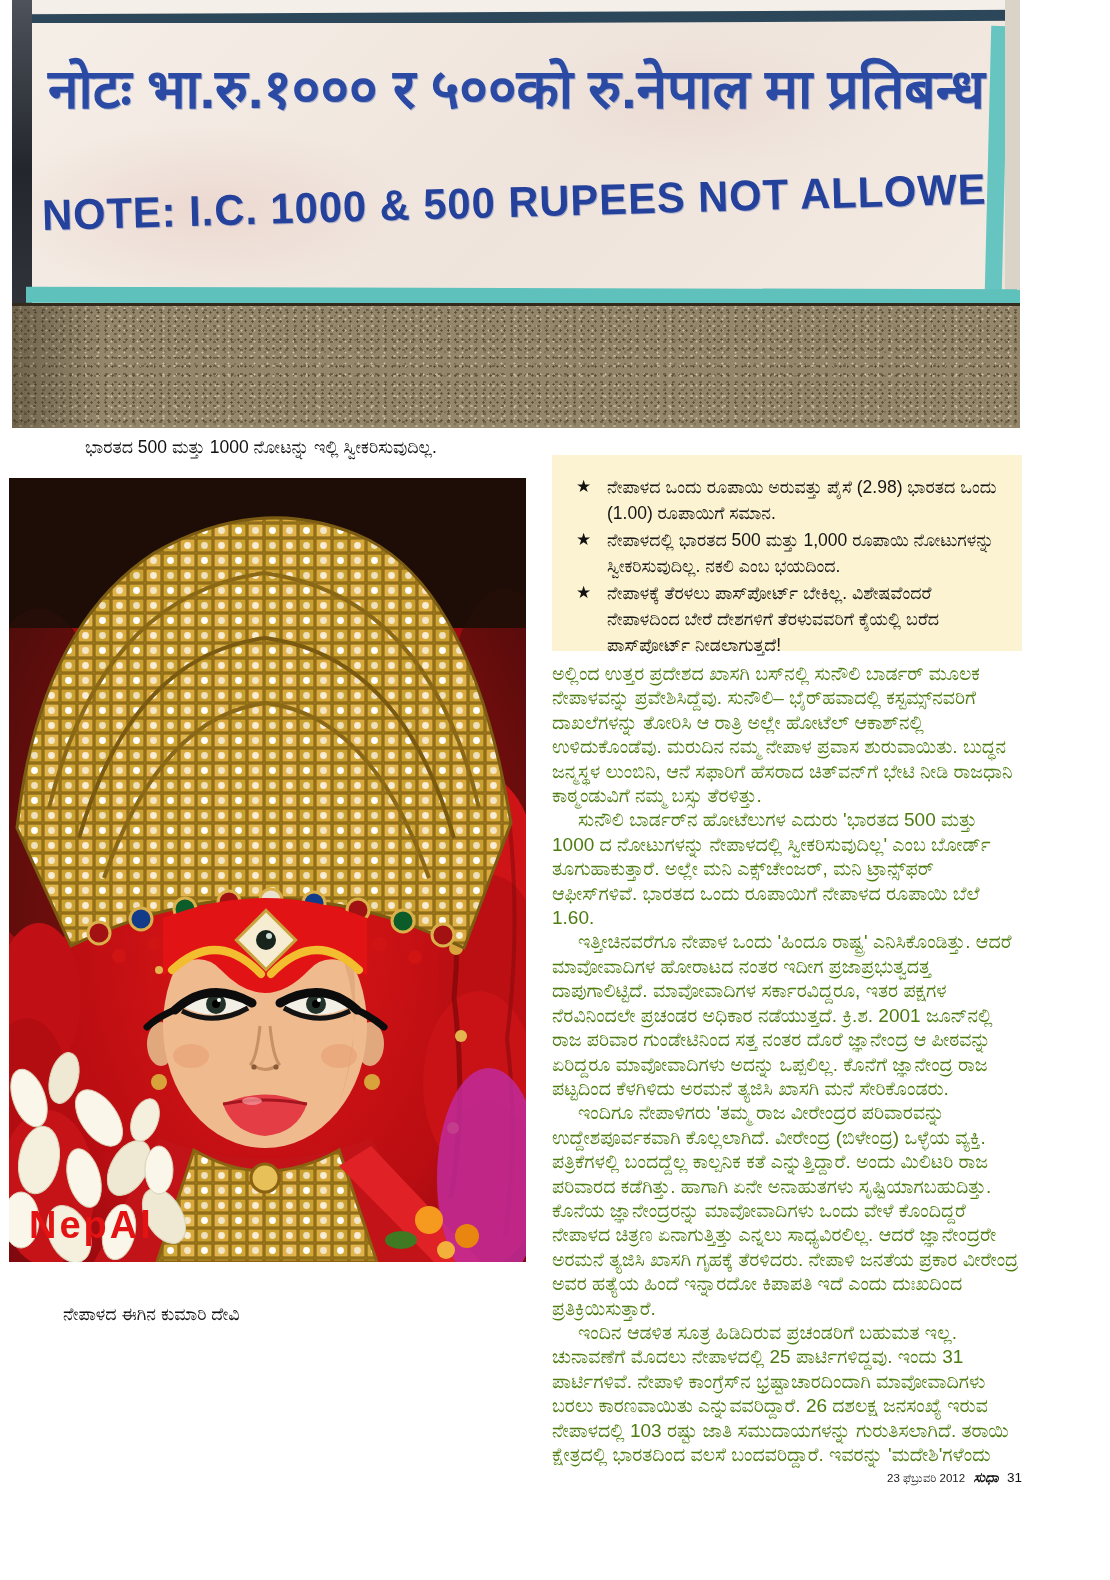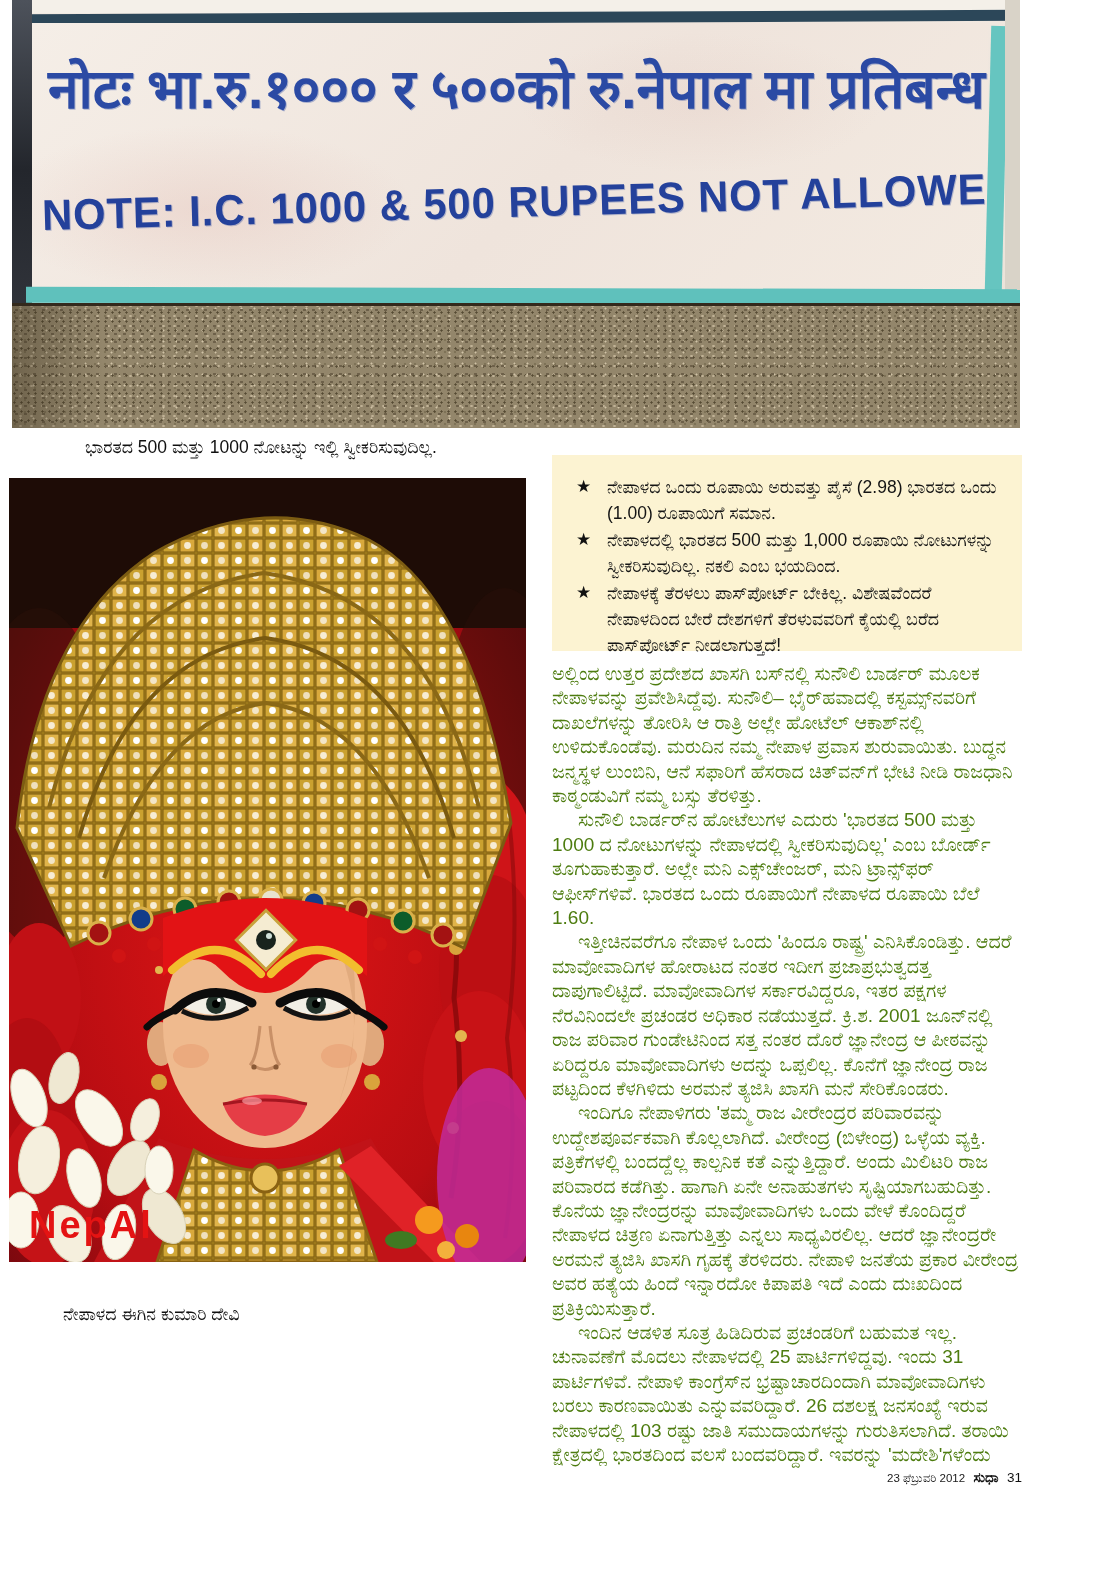--- a/index.html
+++ b/index.html
@@ -66,21 +66,21 @@
   .info-box ul{list-style:none;margin:0;padding:0;}
   .info-box li{position:relative;padding-left:31px;font-size:17.5px;line-height:26px;color:#141414;margin:0 0 1px 0;}
   .info-box .star{position:absolute;left:0;top:0;font-size:17px;color:#111;}
   
   .article{position:absolute;left:552px;top:662px;width:472px;font-size:19px;line-height:24.4px;color:#4d7c0f;}
   .article p{margin:0;}
   .article p.indent{text-indent:26px;}
   
   .footer{position:absolute;left:552px;top:1468px;width:470px;text-align:right;white-space:nowrap;}
   .footer .f-date{font-size:11.5px;color:#1a1a1a;text-align:right;}
-  .footer .f-mag{font-size:13.5px;font-weight:bold;color:#111;margin-left:4px;}
+  .footer .f-mag{font-size:13.5px;font-weight:bold;color:#111;margin-left:4px;font-style:italic;}
   .footer .f-page{font-size:13.5px;font-weight:normal;color:#111;margin-left:4px;}
 </style>
 </head>
 <body>
 
 <div class="page">
 
   <div class="top-photo">
     <div class="tp-top-band"></div>
     <div class="tp-top-bar"></div>

